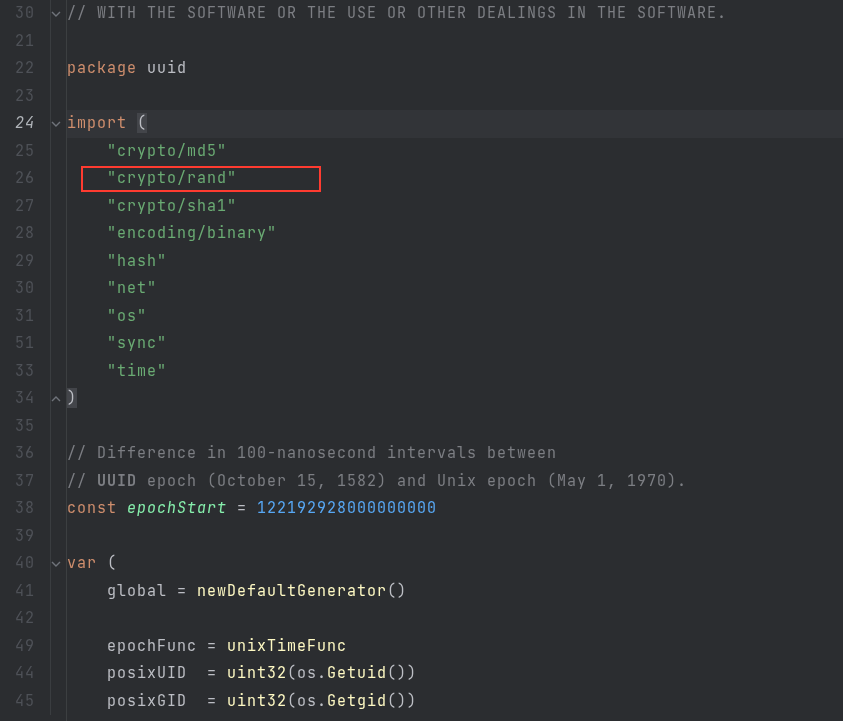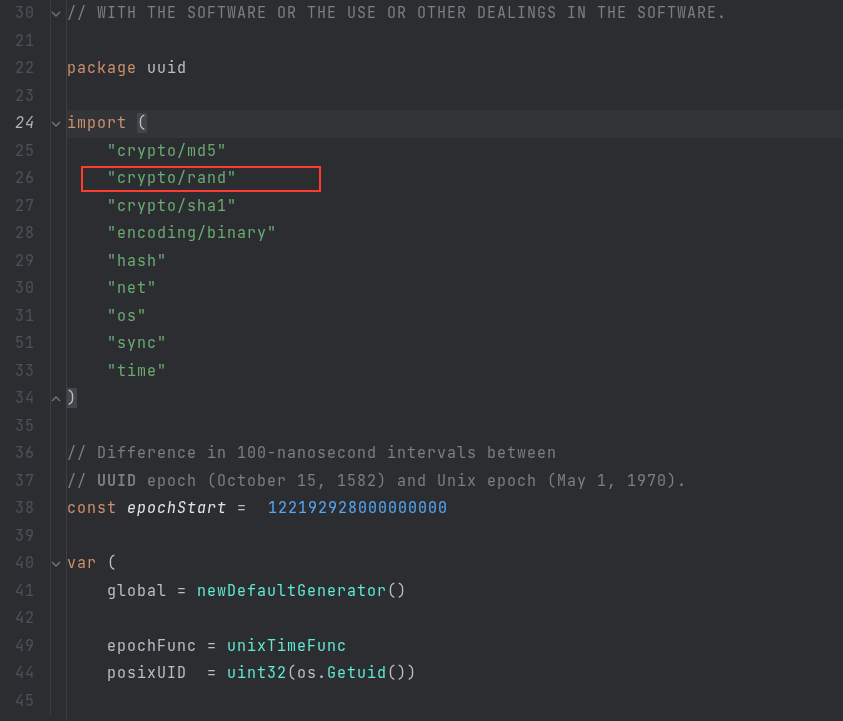--- a/index.html
+++ b/index.html
@@ -82,25 +82,25 @@
     top: 0;
     bottom: 0;
     width: 1px;
     background: #3a3d40;
   }
 
   .tok-comment { color: #7c7e83; }
   .tok-keyword { color: #cf8e6d; }
   .tok-string  { color: #6aab73; }
   .tok-ident   { color: #bcbec4; }
-  .tok-func    { color: #e5e5e5; font-style: italic; }
-  .tok-number  { color: #57a8f5; margin-left: 11px; }
+  .tok-func    { color: #86efac; font-style: italic; }
+  .tok-number  { color: #57a8f5; }
   .tok-paren   { color: #bcbec4; }
   .tok-bold    { font-weight: bold; }
-  .tok-type    { color: #5eead4; }
+  .tok-type    { color: #fef9c3; }
 
   .paren-bracket-hl {
     background: #43454a;
   }
 
   .highlight-box {
     position: absolute;
     border: 2px solid #ff3b30;
     pointer-events: none;
     background: transparent;
@@ -194,14 +194,15 @@
       <div class="line"><span></span></div>
       <div class="line"><span></span><span class="tok-comment">// Difference in 100-nanosecond intervals between</span></div>
       <div class="line"><span></span><span class="tok-comment">// </span><span class="tok-comment tok-bold">UUID</span><span class="tok-comment"> epoch (October 15, 1582) and Unix epoch (May 1, 1970).</span></div>
       <div class="line"><span></span><span class="tok-keyword">const </span><span class="tok-func">epochStart</span><span class="tok-ident"> = </span><span class="tok-number">122192928000000000</span></div>
       <div class="line"><span></span></div>
       <div class="line"><span></span><span class="tok-keyword">var </span><span class="tok-paren">(</span></div>
       <div class="line"><span>    </span><span class="tok-ident">global = </span><span class="tok-type">newDefaultGenerator</span><span class="tok-paren">()</span></div>
       <div class="line"><span></span></div>
       <div class="line"><span>    </span><span class="tok-ident">epochFunc = </span><span class="tok-type">unixTimeFunc</span></div>
       <div class="line"><span>    </span><span class="tok-ident">posixUID  = </span><span class="tok-type">uint32</span><span class="tok-paren">(</span><span class="tok-ident">os</span><span class="tok-ident">.</span><span class="tok-type">Getuid</span><span class="tok-paren">())</span></div>
+      <div class="line"><span>    </span><span class="tok-ident">posixGID  = </span><span class="tok-type">uint32</span><span class="tok-paren">(</span><span class="tok-ident">os</span><span class="tok-ident">.</span><span class="tok-type">Getgid</span><span class="tok-paren">())</span></div>
     </div>
 </div>
 
 </body></html>

